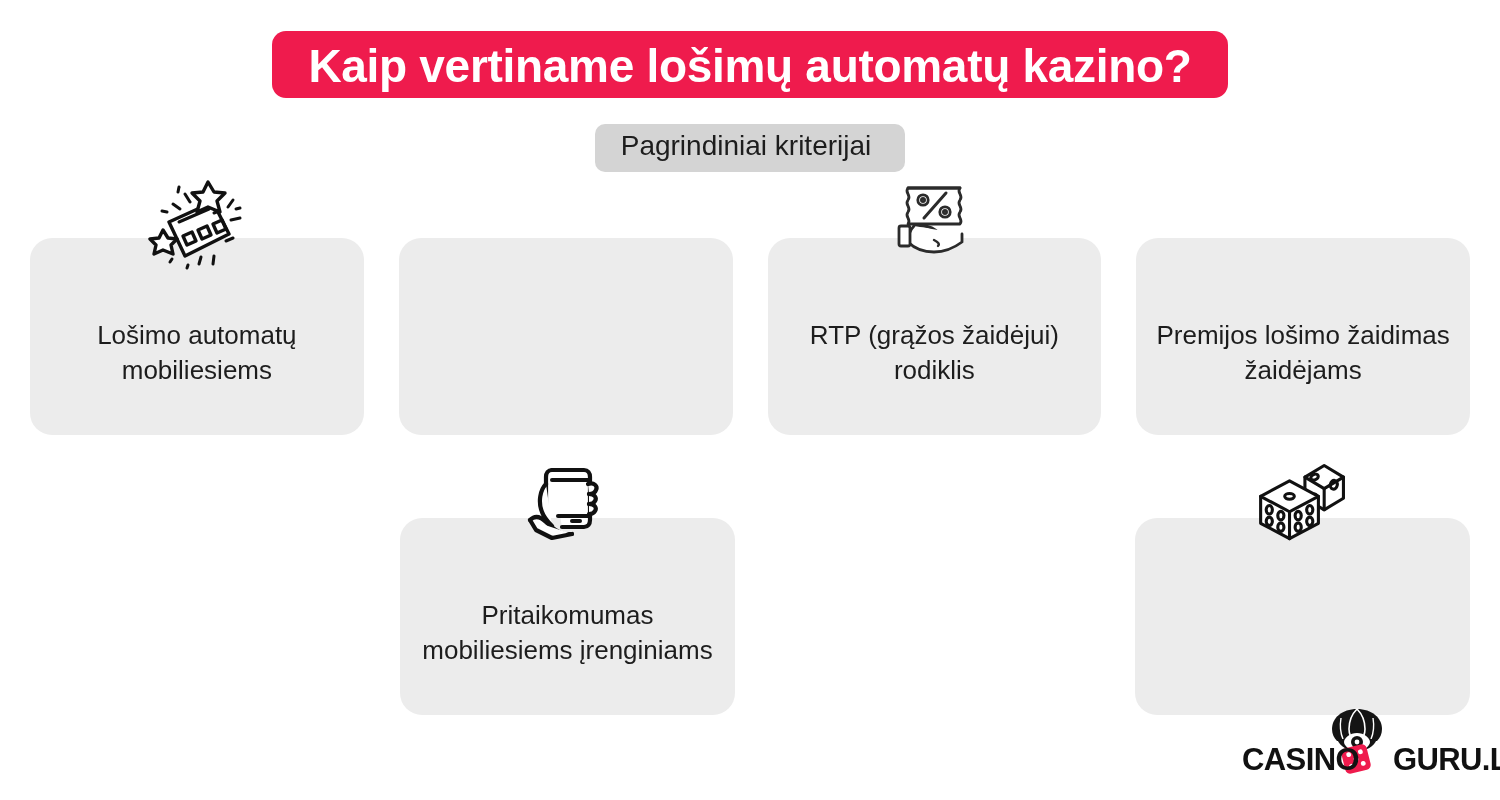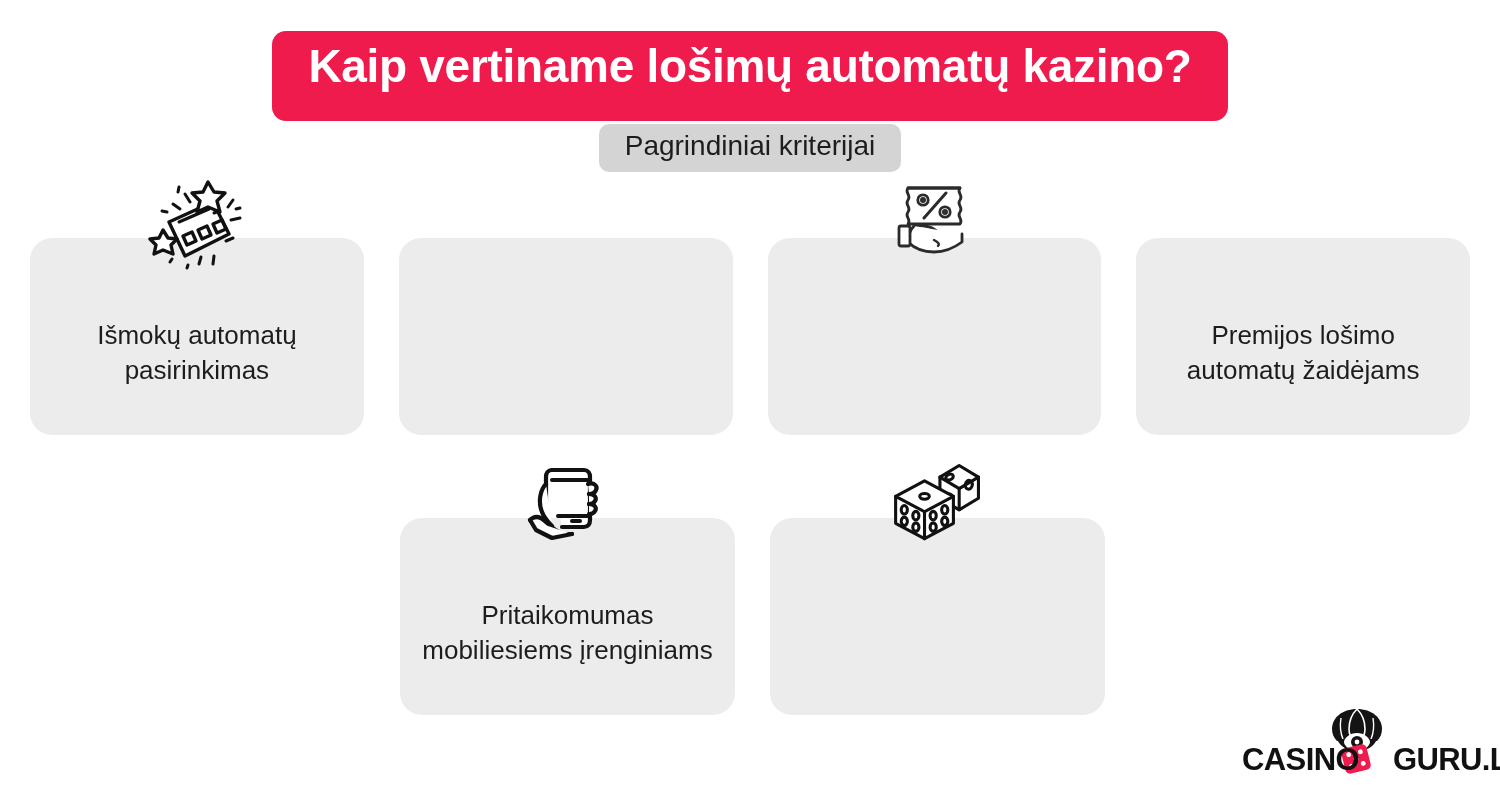--- a/index.html
+++ b/index.html
@@ -28,61 +28,62 @@
     top: 31px;
     left: 0;
     width: 1500px;
     display: flex;
     justify-content: center;
   }
   .title-banner {
     background: #ef1b4d;
     color: #ffffff;
     border-radius: 14px;
-    padding: 11px 36px 31px 36px;
+    padding: 11px 36px 8px 36px;
     font-size: 46px;
     font-weight: 700;
     letter-spacing: -0.3px;
     line-height: 1.05;
     white-space: nowrap;
   }
 
   .subtitle-wrap {
     position: absolute;
     top: 124px;
     left: 0;
     width: 1500px;
     display: flex;
     justify-content: center;
   }
   .subtitle-pill {
     background: #d4d4d4;
     color: #1d1d1d;
     border-radius: 10px;
-    padding: 7px 26px 10px 26px;
+    padding: 7px 34px 10px 26px;
     font-size: 28px;
     font-weight: 400;
     line-height: 1.1;
     white-space: nowrap;
   }
 
   
   .grid {
     position: absolute;
     top: 238px;
     left: 30px;
     width: 1440px;
   }
   .row {
     display: flex;
     gap: 35px;
   }
   .row.row-2 {
     margin-top: 83px;
     padding-left: 370px;
+    justify-content: space-between;
   }
   .card {
     position: relative;
     width: 335px;
     background: #ececec;
     border-radius: 22px;
     box-sizing: border-box;
     display: flex;
     align-items: center;
     justify-content: center;
@@ -187,21 +188,21 @@
             <path d="M88 60 L81 63" stroke-width="3"></path>
             <path d="M54 86 L56 79" stroke-width="3"></path>
             <path d="M68 86 L69 78" stroke-width="3"></path>
             <path d="M33 14 L34 9" stroke-width="3"></path>
             <path d="M22 34 L17 33" stroke-width="3"></path>
             <path d="M42 90 L43 87" stroke-width="3"></path>
             <path d="M25 84 L27 81" stroke-width="3"></path>
             <path d="M95 30 L91 31" stroke-width="3"></path>
           </svg>
         </div>
-        <div class="card-label">Išmokų automatų pasirinkimas</div>
+        <div class="card-label">Lošimo automatų mobiliesiems</div>
       </div>
 
       <div class="card">
       </div>
 
       <div class="card">
         <div class="card-icon">
           <svg width="104" height="94" viewBox="0 0 104 94" fill="none" stroke="#2b2b2b" stroke-width="2.8" stroke-linecap="round" stroke-linejoin="round">
 
             <path d="M26 10 L78 10
@@ -220,24 +221,25 @@
             <circle cx="63" cy="34" r="5.2"></circle>
             <circle cx="63" cy="34" r="1.6"></circle>
 
             <path d="M32 48 L41 48 C48 48 54 52 58 56 L66 56 C70 56 70 62 66 62 L52 62" fill="#ffffff"></path>
             <path d="M32 48 C28 52 26 58 26 64 C32 70 42 74 52 74 C62 74 72 70 80 64 L80 56" fill="#ffffff"></path>
             <path d="M52 62 C56 64 58 66 56 68" stroke-width="2.4"></path>
 
             <rect x="17" y="48" width="11" height="20" rx="2" fill="#ffffff"></rect>
           </svg>
         </div>
-      </div>
-
-      <div class="card">
-        <div class="card-label">Premijos lošimo automatų žaidėjams</div>
+        <div class="card-label">RTP (grąžos žaidėjui) rodiklis</div>
+      </div>
+
+      <div class="card">
+        <div class="card-label">Premijos lošimo žaidimas žaidėjams</div>
       </div>
 
     </div>
 
     <div class="row row-2">
 
       <div class="card">
         <div class="card-icon">
           <svg width="104" height="94" viewBox="0 0 104 94" fill="none" stroke="#111111" stroke-width="4.2" stroke-linecap="round" stroke-linejoin="round">
 

